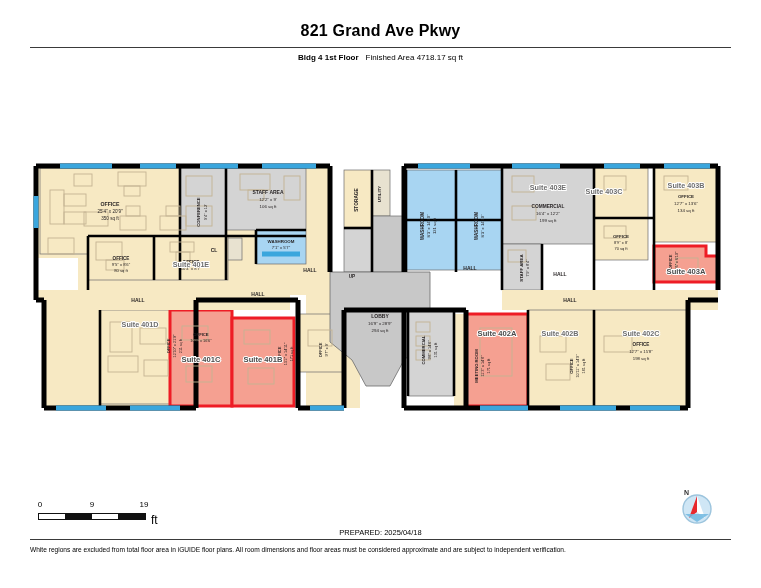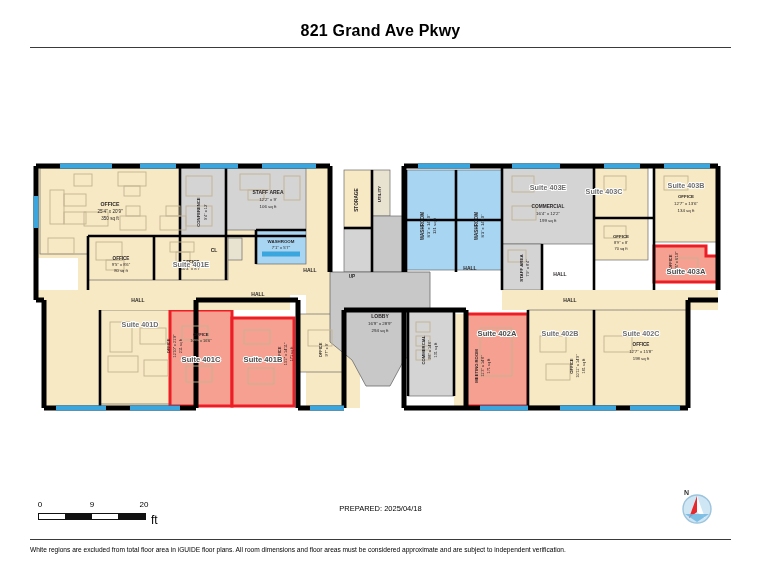--- a/index.html
+++ b/index.html
@@ -18,34 +18,37 @@
   #plan svg{display:block;}
 
   
   #footer{position:absolute;left:0;top:480px;width:761px;height:108px;}
   #scalebar{position:absolute;left:38px;top:20px;width:120px;height:26px;}
   #scale-ticks{position:absolute;left:0;top:0;width:120px;height:11px;}
   #scale-ticks span{position:absolute;font-size:8px;transform:translateX(-50%);}
   #scale-bar-body{position:absolute;left:0;top:13px;width:108px;height:7px;border:1px solid #111;box-sizing:border-box;background:#fff;}
   #scale-bar-body i{position:absolute;top:0;height:100%;background:#111;display:block;}
   #scale-unit{position:absolute;left:113px;top:13px;font-size:12px;}
-  #prepared{position:absolute;left:0;top:24px;width:761px;text-align:center;font-size:7.5px;}
+  #prepared{position:absolute;left:0;top:48px;width:761px;text-align:center;font-size:7.5px;}
   #compass{position:absolute;left:672px;top:4px;width:46px;height:46px;}
   #footer-rule{position:absolute;left:30px;top:59px;width:701px;height:1px;background:#3a3a3a;}
   #disclaimer{position:absolute;left:30px;top:64px;width:701px;font-size:6.6px;line-height:11px;}
 
   
   .rl{font-family:"Liberation Sans",sans-serif;fill:#231f20;}
 </style>
 </head>
 <body>
 
 <div id="header">
   <div id="page-title">821 Grand Ave Pkwy</div>
   <div id="title-rule"></div>
+  <div id="subtitle">
+    <span class="bld">Bldg 4 1st Floor</span><span class="fin">Finished Area 4718.17 sq ft</span>
+  </div>
 </div>
 
 <div id="plan">
 <svg width="761" height="270" viewBox="0 0 761 270" xmlns="http://www.w3.org/2000/svg">
   <defs>
     <g id="deskA">
           <rect x="0" y="0" width="26" height="13" fill="none" stroke="#b9a98a" stroke-width="0.8"></rect>
         </g>
   </defs>
 
@@ -330,21 +333,21 @@
   </g>
 </svg>
 </div>
 
 <div id="footer">
 
   <div id="scalebar">
     <div id="scale-ticks">
       <span style="left:2px">0</span>
       <span style="left:54px">9</span>
-      <span style="left:106px">20</span>
+      <span style="left:106px">19</span>
     </div>
     <div id="scale-bar-body">
       <i style="left:26px;width:27px"></i>
       <i style="left:79px;width:27px"></i>
     </div>
     <div id="scale-unit">ft</div>
   </div>
 
   <div id="prepared">PREPARED: 2025/04/18</div>
 

